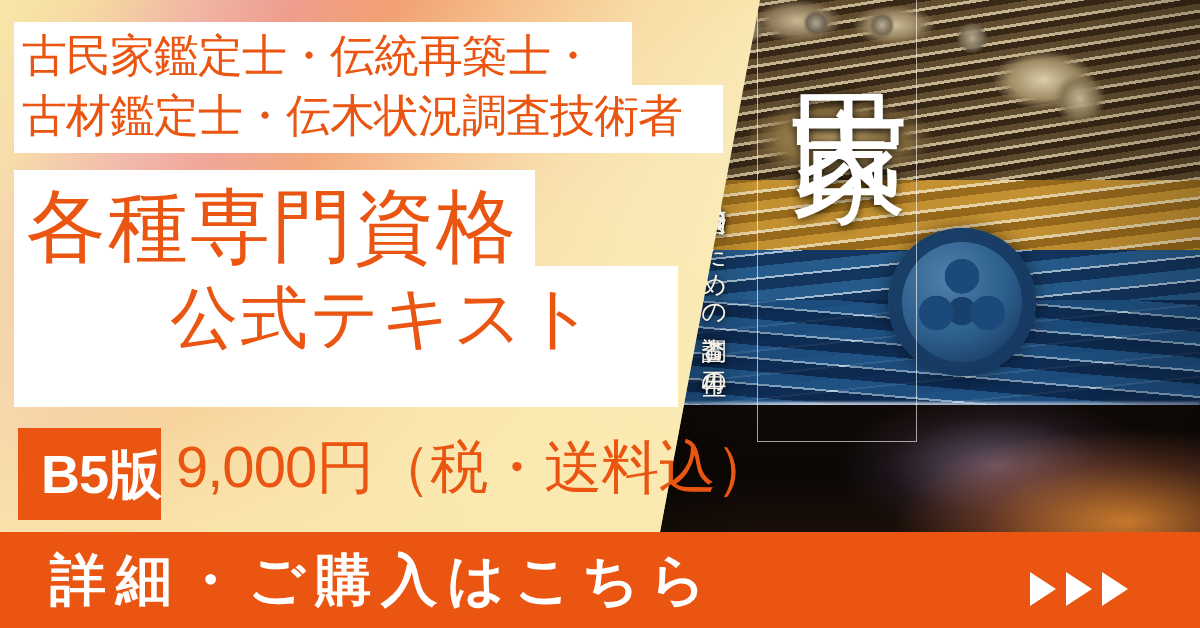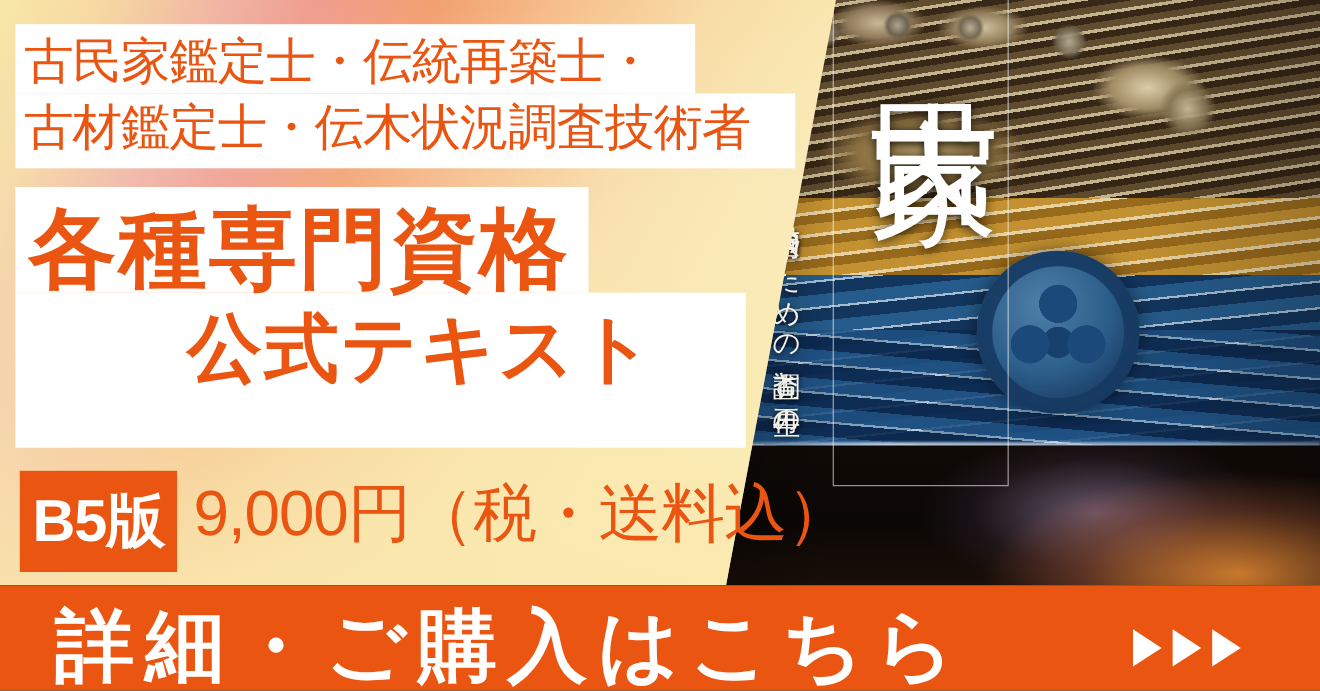--- a/index.html
+++ b/index.html
@@ -153,51 +153,51 @@
 
   .sub-line {
     position:absolute; color:#ea5511; font-weight:400;
     font-size:45px; line-height:1; letter-spacing:-1px;
     white-space:nowrap;
   }
   #sub-line-1 { left:22px; top:33px; }
   #sub-line-2 { left:22px; top:93px; }
 
   .head-line {
-    position:absolute; color:#ea5511; font-weight:700;
+    position:absolute; color:#ea5511; font-weight:400;
     line-height:1; white-space:nowrap;
   }
   #head-line-1 { left:26px; top:187px; font-size:80px; letter-spacing:2px; }
   #head-line-2 { left:170px; top:283px; font-size:68px; letter-spacing:2px; }
 
   
   #price-row {
     position:absolute; left:0; top:424px; width:700px; height:100px;
   }
   #size-badge {
     position:absolute; left:18px; top:4px; width:143px; height:92px;
     background:#ea5511; color:#fff;
-    font-size:54px; font-weight:700; line-height:92px; text-align:center;
+    font-size:54px; font-weight:700; line-height:92px; text-align:right;
     letter-spacing:-1px;
   }
   #price-text {
     position:absolute; left:176px; top:14px;
     color:#ea5511; font-size:58px; line-height:1; white-space:nowrap;
     letter-spacing:-1px;
     text-align:right;
   }
 
   
   #cta-bar {
     position:absolute; left:0; top:532px; width:1200px; height:96px;
     background:#ea5511;
   }
   #cta-text {
     position:absolute; left:50px; top:20px;
-    color:#fff; font-size:72px; font-weight:700; line-height:1;
+    color:#fff; font-size:56px; font-weight:700; line-height:1;
     letter-spacing:10px; white-space:nowrap;
   }
   #cta-arrows {
     position:absolute; left:1030px; top:40px;
     display:flex; gap:10px;
   }
   #cta-arrows span {
     display:block; width:0; height:0;
     border-left:26px solid #fff;
     border-top:17px solid transparent;

